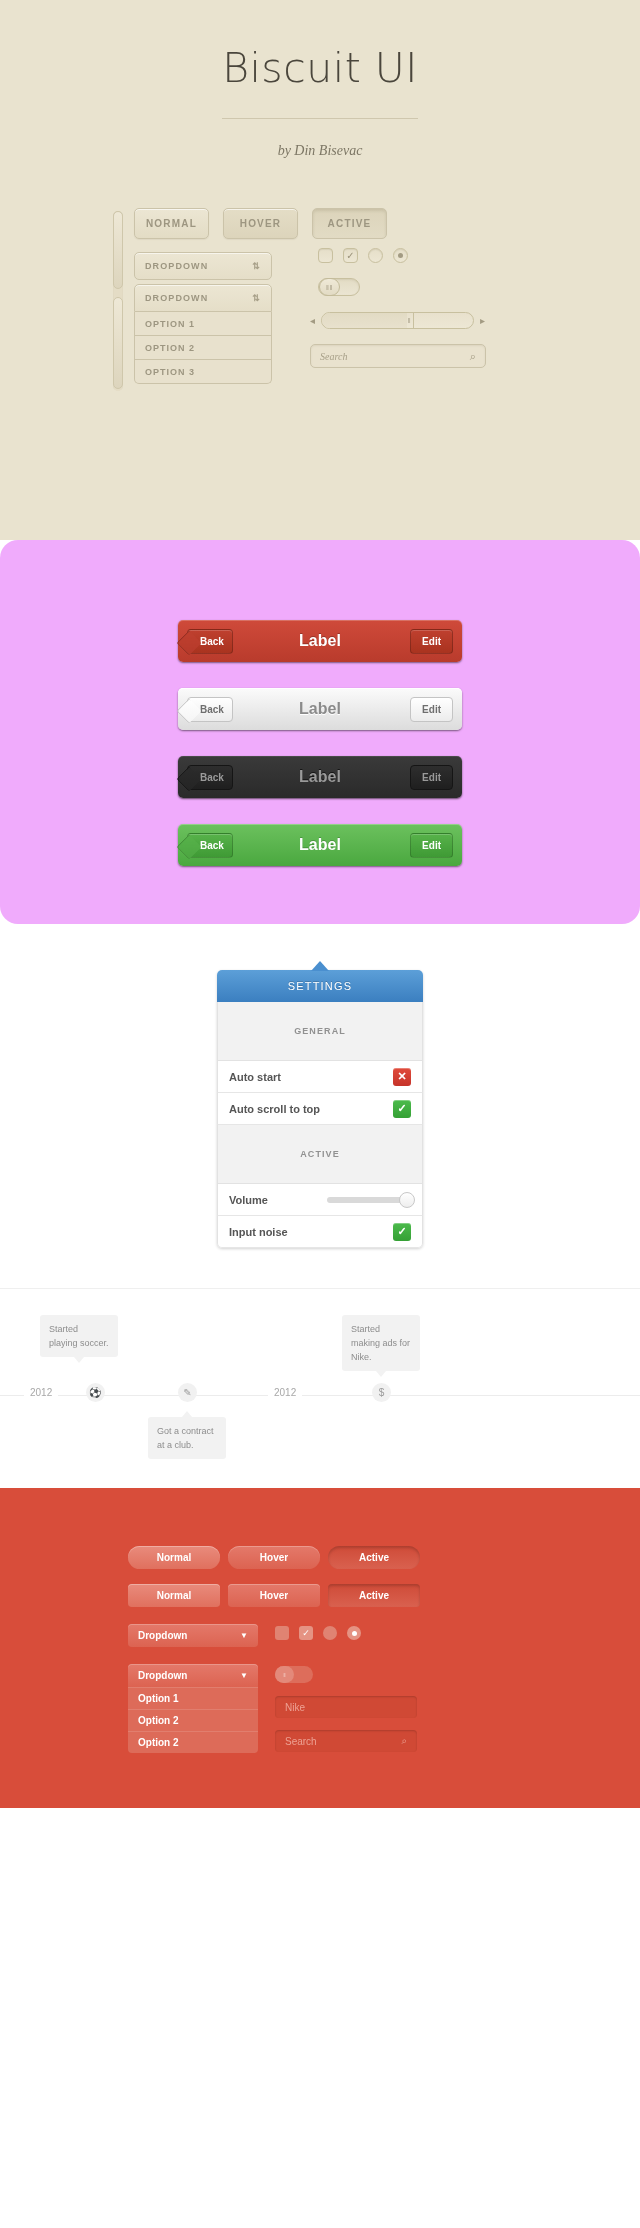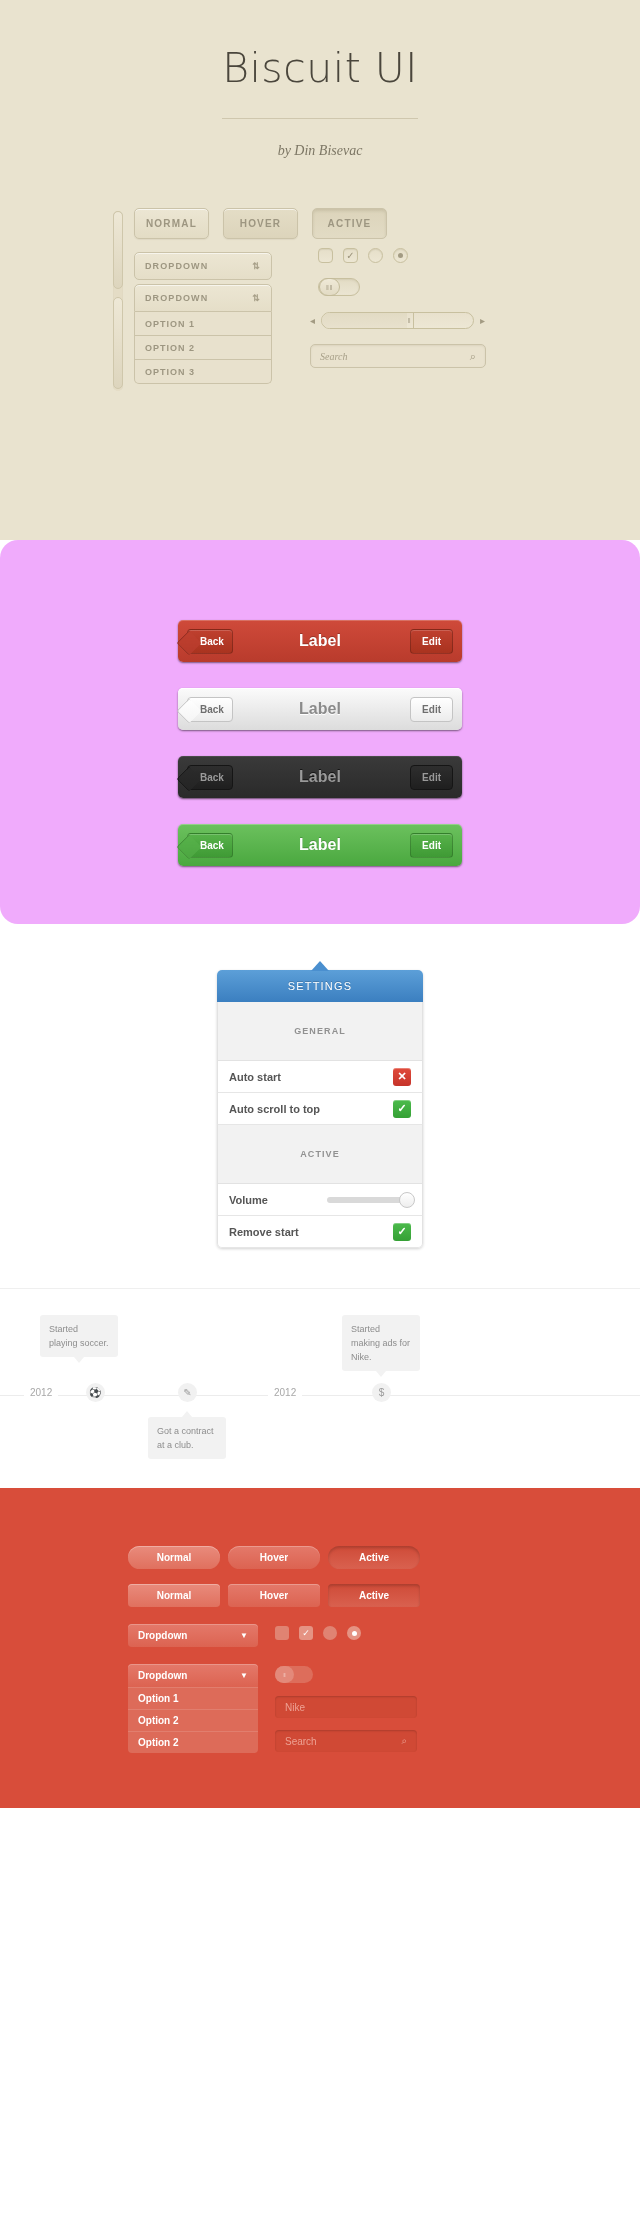--- a/index.html
+++ b/index.html
@@ -474,21 +474,21 @@
       <div class="panel-row">
         <span>Volume</span>
         <span class="ctl">
           <span class="mini-slider">
             <span class="knob"></span>
           </span>
         </span>
       </div>
 
       <div class="panel-row">
-        <span>Remove start</span>
+        <span>Input noise</span>
         <span class="ctl">
             <span class="sq green">✓</span>
           </span>
       </div>
     </div>
   </section>
 
   <section class="sec-timeline">
     <div class="tl-line"></div>
 

